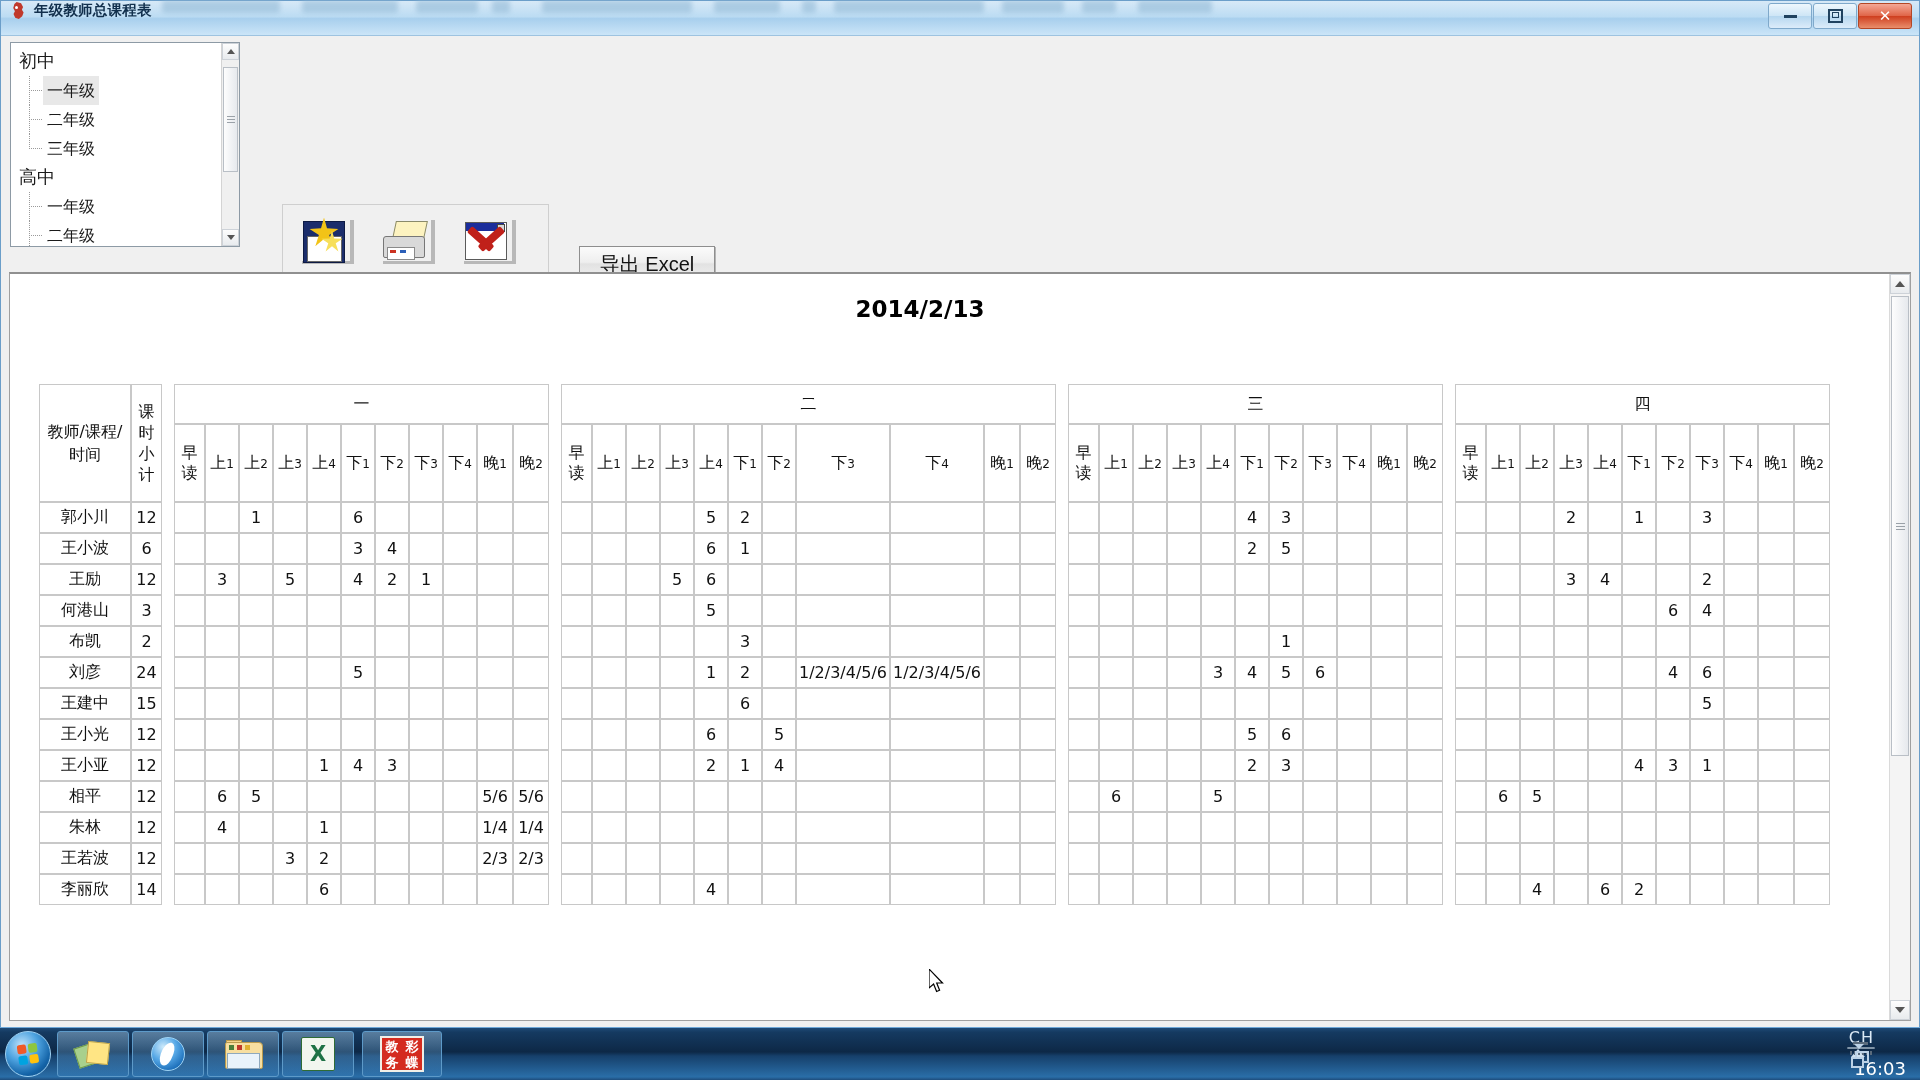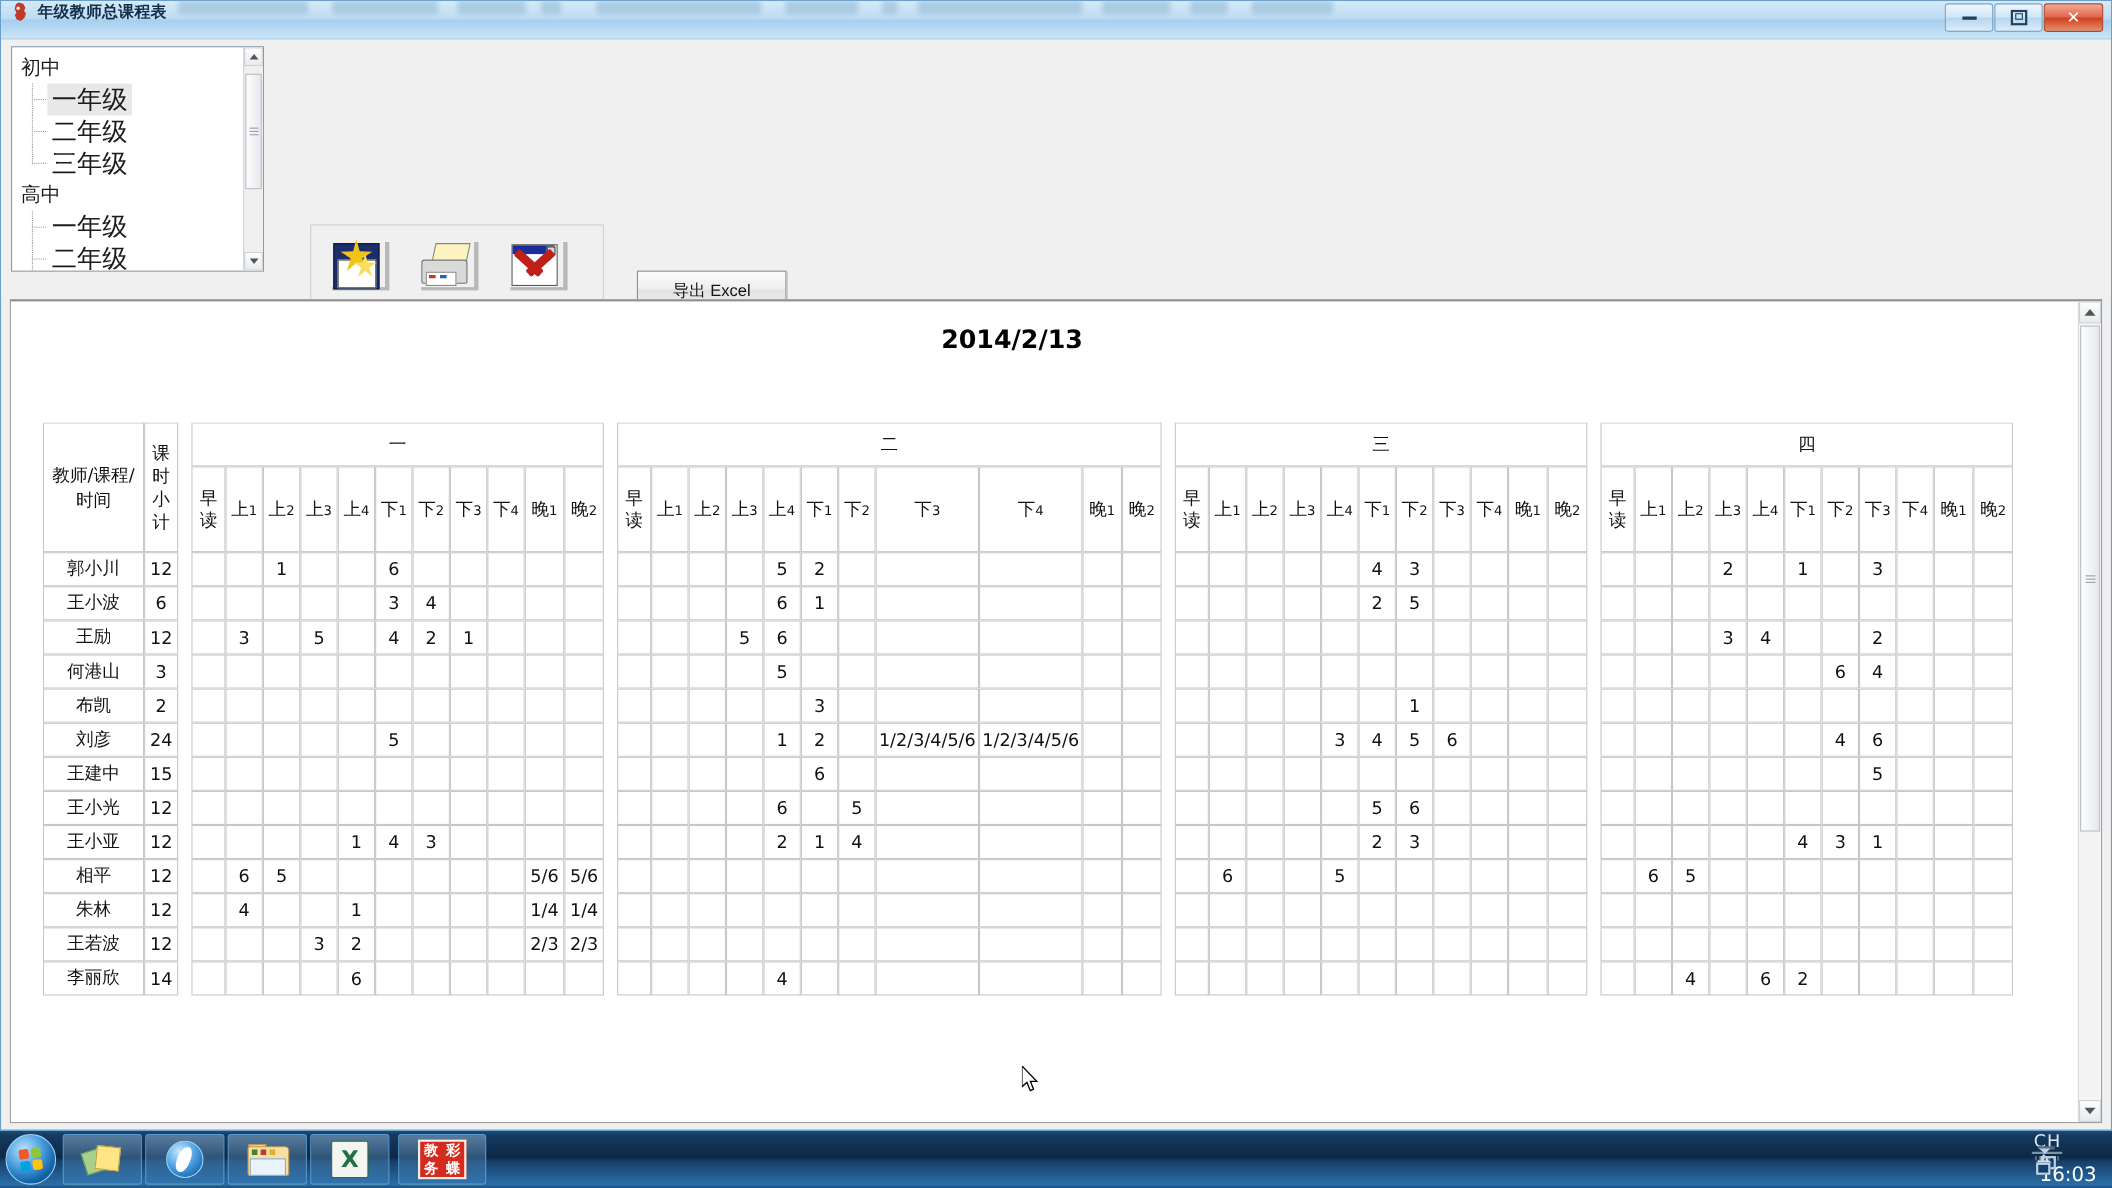--- a/index.html
+++ b/index.html
@@ -77,21 +77,21 @@
   #tree-box{
     position:absolute;left:9px;top:6px;width:230px;height:205px;
     background:#fff;border:1px solid #8d9aa5;box-sizing:border-box;
     overflow:hidden;
   }
   #tree-inner{position:absolute;left:0;top:0;right:17px;bottom:0;padding:4px 0 0 6px;}
   .tree-root{
     font-size:18px;color:#1b1b1b;line-height:29px;height:29px;padding-left:2px;
   }
   .tree-child{
-    font-size:23px;color:#1b1b1b;line-height:29px;height:29px;
+    font-size:16px;color:#1b1b1b;line-height:29px;height:29px;
     padding-left:26px;position:relative;white-space:nowrap;
   }
   .tree-child .lbl{
     display:inline-block;padding:0 4px;
   }
   .tree-child.selected .lbl{background:#e8e8e8;}
   .tree-child:before{
     content:"";position:absolute;left:12px;top:0;height:29px;
     border-left:1px dotted #9a9a9a;
   }
@@ -159,21 +159,21 @@
   .icon-close .barbox{position:absolute;right:4px;top:4px;width:6px;height:6px;background:#d8d8d8;border:1px solid #444;}
   .icon-close .x1,.icon-close .x2{position:absolute;left:8px;top:9px;width:30px;height:8px;background:#c0201a;border-radius:2px;}
   .icon-close .x1{transform:rotate(42deg) translateY(8px);}
   .icon-close .x2{transform:rotate(-42deg) translateY(8px);}
 
   #excel-btn{
     position:absolute;left:578px;top:210px;width:136px;height:36px;
     background:linear-gradient(to bottom,#fbfbfb,#eeeeee 45%,#e2e2e2 50%,#f2f2f2);
     border:1px solid #8e8e8e;box-shadow:1px 1px 0 #b5b5b5;
     box-sizing:border-box;
-    font-size:15px;color:#111;
+    font-size:20px;color:#111;
     display:flex;align-items:center;justify-content:center;
   }
 
   
   #doc-area{
     flex:1 1 auto;margin:0 8px 6px 8px;
     background:#fff;border:1px solid #a0a0a0;border-top:2px solid #909090;
     position:relative;overflow:hidden;
   }
   #doc-scroll{

